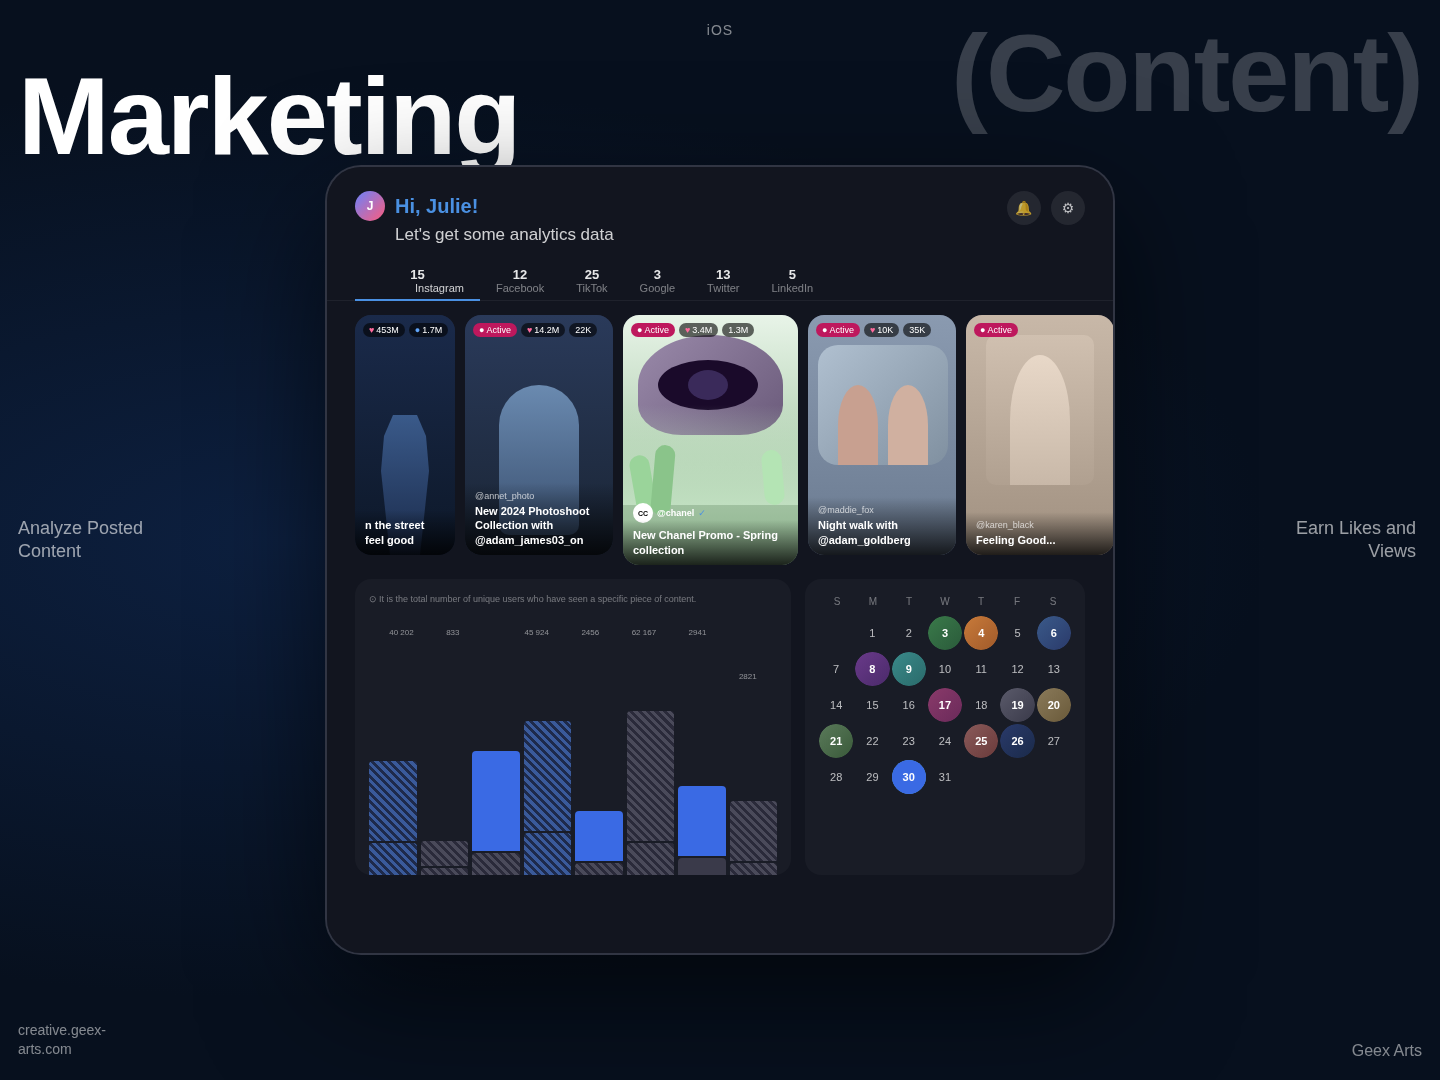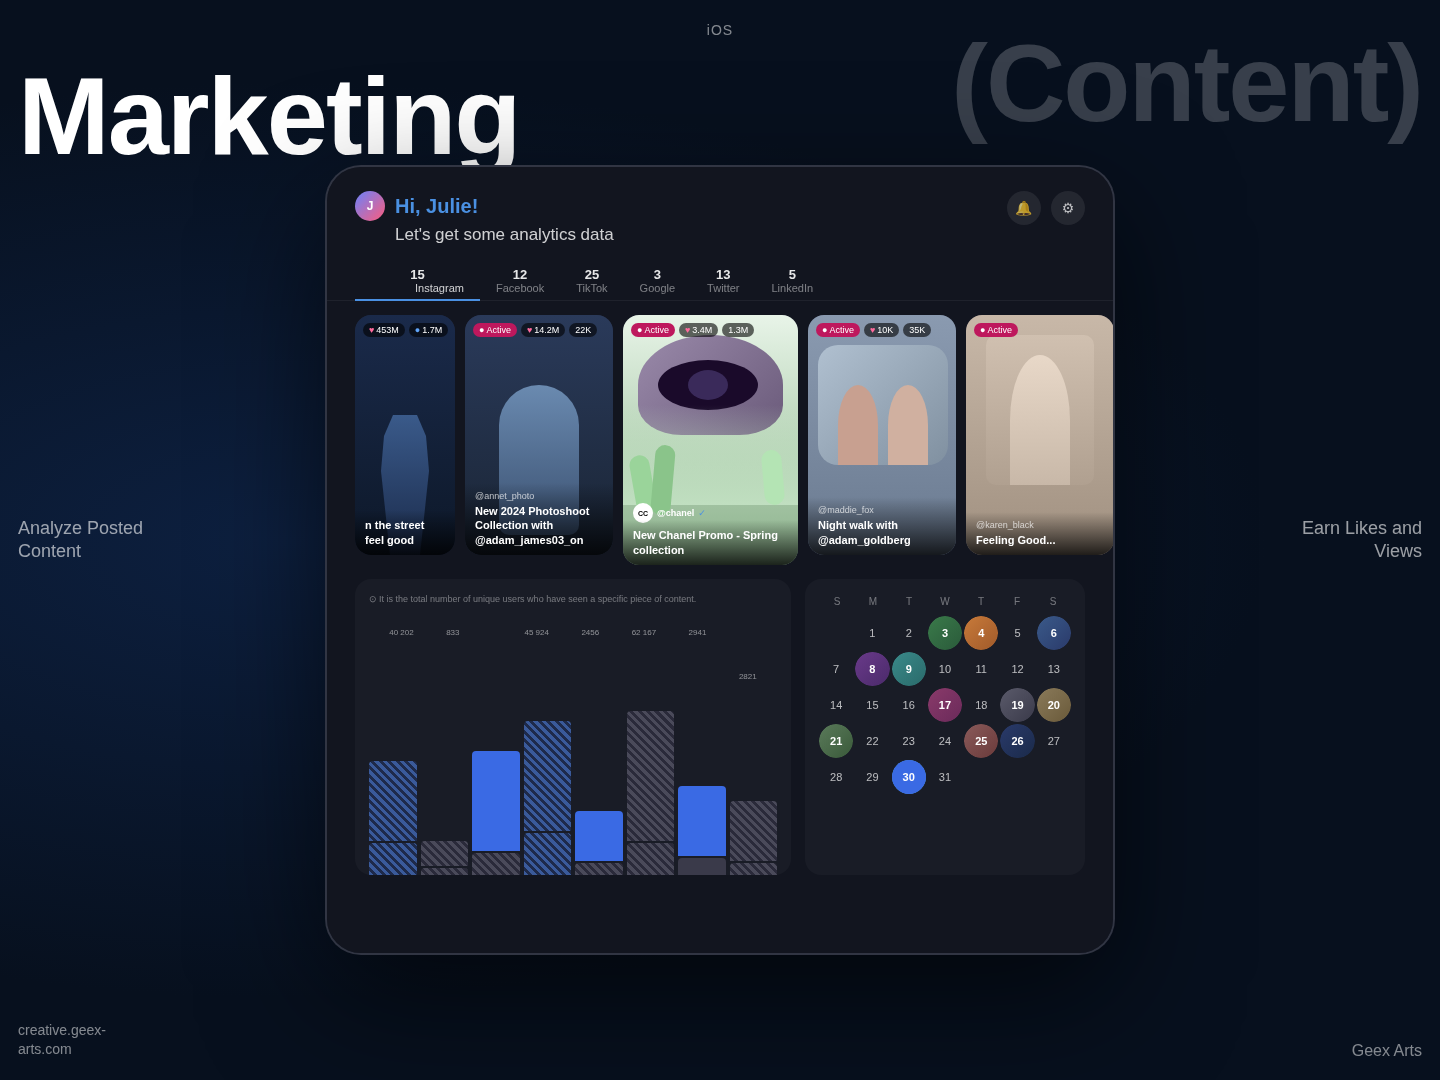--- a/index.html
+++ b/index.html
@@ -34,21 +34,20 @@
     .title-right {
       position: absolute;
       top: 18px;
       right: 18px;
       font-size: 110px;
       font-weight: 800;
       color: rgba(255,255,255,0.2);
       letter-spacing: -2px;
       line-height: 1;
       text-align: right;
-      margin-top: 10px;
     }
 
     
     .ios-label {
       position: absolute;
       top: 22px;
       left: 50%;
       transform: translateX(-50%);
       color: rgba(255,255,255,0.5);
       font-size: 14px;
@@ -61,21 +60,21 @@
       left: 18px;
       top: 50%;
       transform: translateY(-50%);
       color: rgba(255,255,255,0.6);
       font-size: 18px;
       font-weight: 500;
       line-height: 1.3;
     }
     .side-right {
       position: absolute;
-      right: 18px;
+      right: 24px;
       top: 50%;
       transform: translateY(-50%);
       color: rgba(255,255,255,0.6);
       font-size: 18px;
       font-weight: 500;
       line-height: 1.3;
       text-align: right;
     }
 
     

